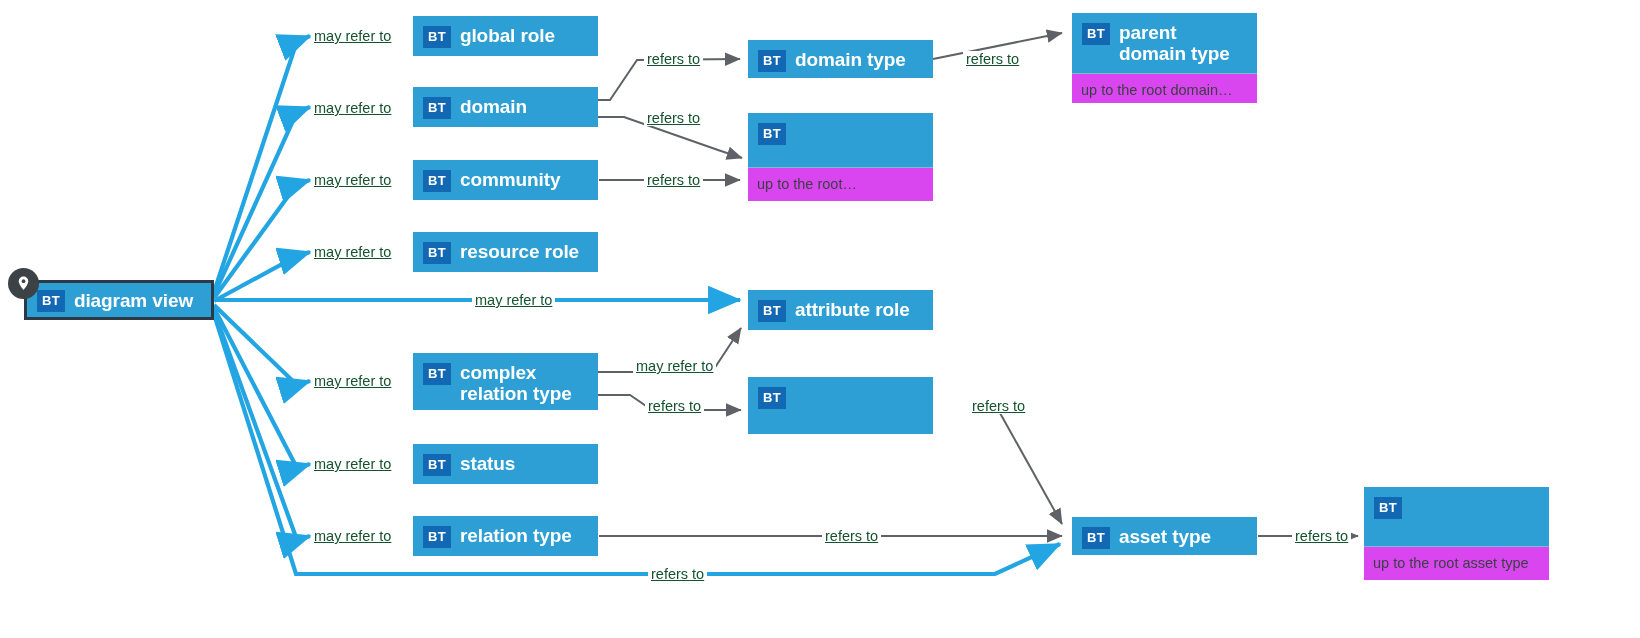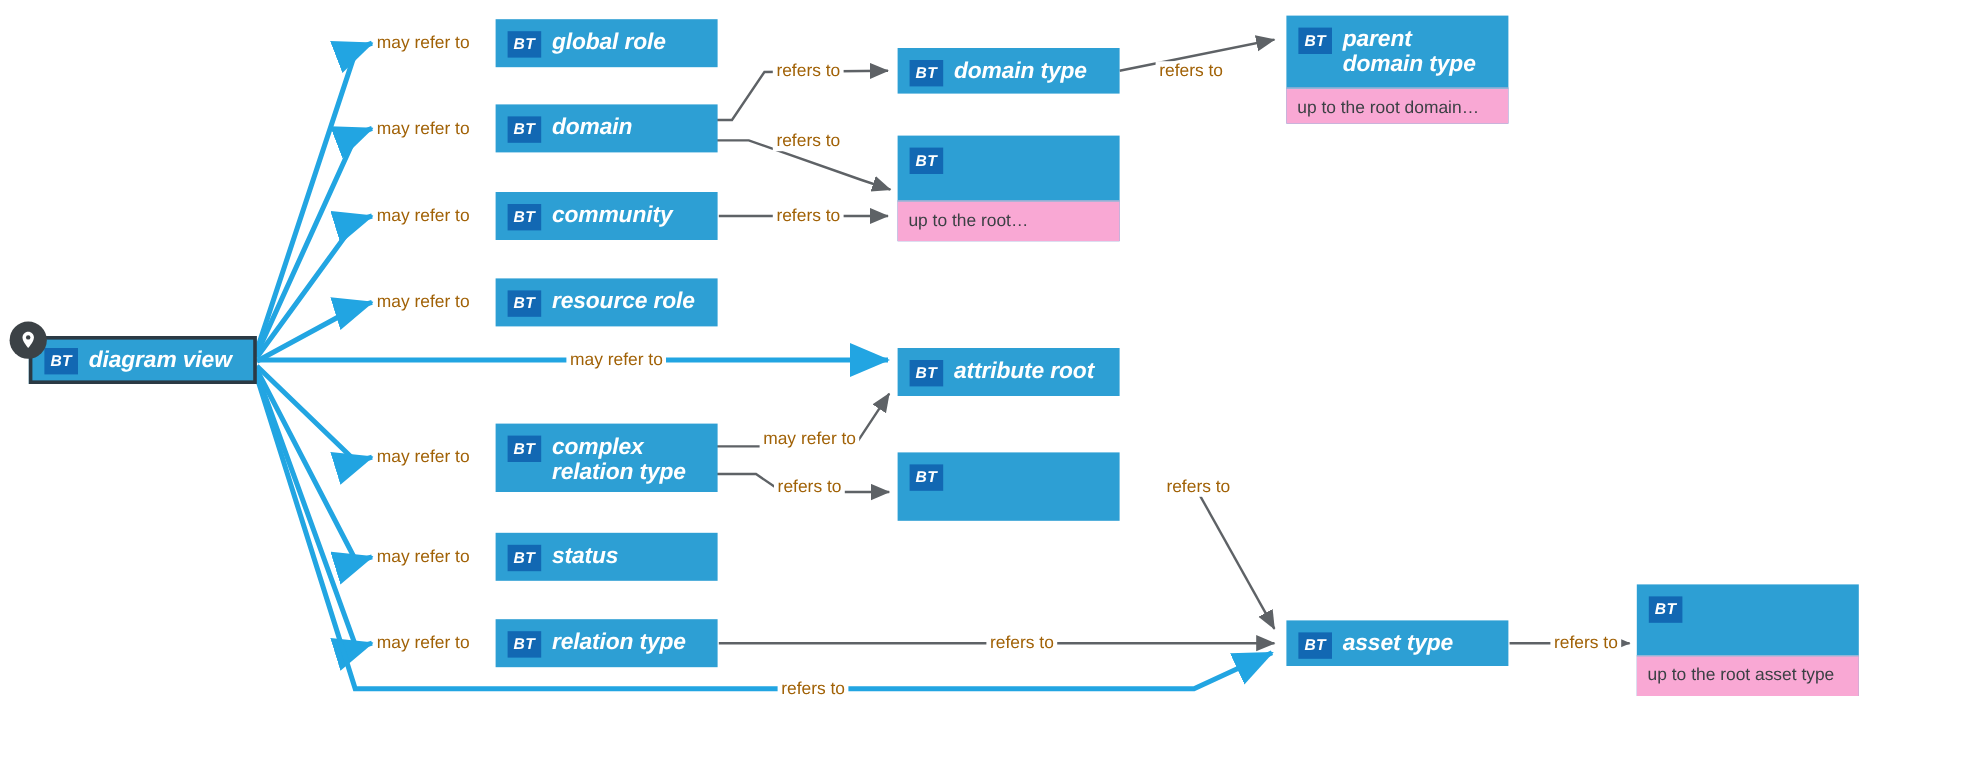--- a/index.html
+++ b/index.html
@@ -29,42 +29,41 @@
     display: flex;
     flex-direction: column;
     z-index: 5;
   }
   .node .hdr {
     display: flex;
     align-items: flex-start;
     gap: 9px;
     padding: 9px 10px 9px 10px;
     flex: 1;
-    font-style: italic;
   }
   .node .badge {
     background: #1268b3;
     color: #ffffff;
     font-size: 13px;
     font-weight: bold;
     line-height: 1;
     padding: 4px 5px 5px 5px;
     letter-spacing: 0.3px;
     flex: 0 0 auto;
     margin-top: 1px;
   }
   .node .ttl {
     color: #ffffff;
     font-size: 19px;
     font-weight: bold;
     line-height: 21px;
     letter-spacing: -0.1px;
   }
   .node .sub {
-    background: #f9a8d4;
+    background: #d946ef;
     color: #3b4044;
     font-size: 14.5px;
     line-height: 18px;
     padding: 7px 9px 8px 9px;
     border-top: 1px solid #7fb9d8;
     white-space: nowrap;
     overflow: hidden;
   }
   .node.two-line .hdr { align-items: flex-start; }
 
@@ -84,26 +83,27 @@
     z-index: 9;
     display: flex;
     align-items: center;
     justify-content: center;
   }
 
   
   .elabel {
     position: absolute;
     font-size: 14.5px;
-    color: #a16207;
+    color: #14532d;
     background: #ffffff;
     line-height: 16px;
     padding: 0 3px;
     white-space: nowrap;
     z-index: 6;
+    text-decoration: underline;
   }
 </style>
 </head>
 <body>
 
 <div id="canvas">
 
   <svg class="edges" viewBox="0 0 1640 638" xmlns="http://www.w3.org/2000/svg">
     <defs>
       <marker id="ah-blue" markerWidth="9" markerHeight="9" refX="7.6" refY="3.4" orient="auto" markerUnits="strokeWidth">
@@ -177,21 +177,21 @@
   <div class="node" style="left:413px; top:232px; width:185px; height:40px;">
     <div class="hdr">
       <span class="badge">BT</span>
       <span class="ttl">resource role</span>
     </div>
   </div>
 
   <div class="node" style="left:748px; top:290px; width:185px; height:40px;">
     <div class="hdr">
       <span class="badge">BT</span>
-      <span class="ttl">attribute root</span>
+      <span class="ttl">attribute role</span>
     </div>
   </div>
 
   <div class="node two-line" style="left:413px; top:353px; width:185px; height:57px;">
     <div class="hdr">
       <span class="badge">BT</span>
       <span class="ttl">complex relation type</span>
     </div>
   </div>
 

